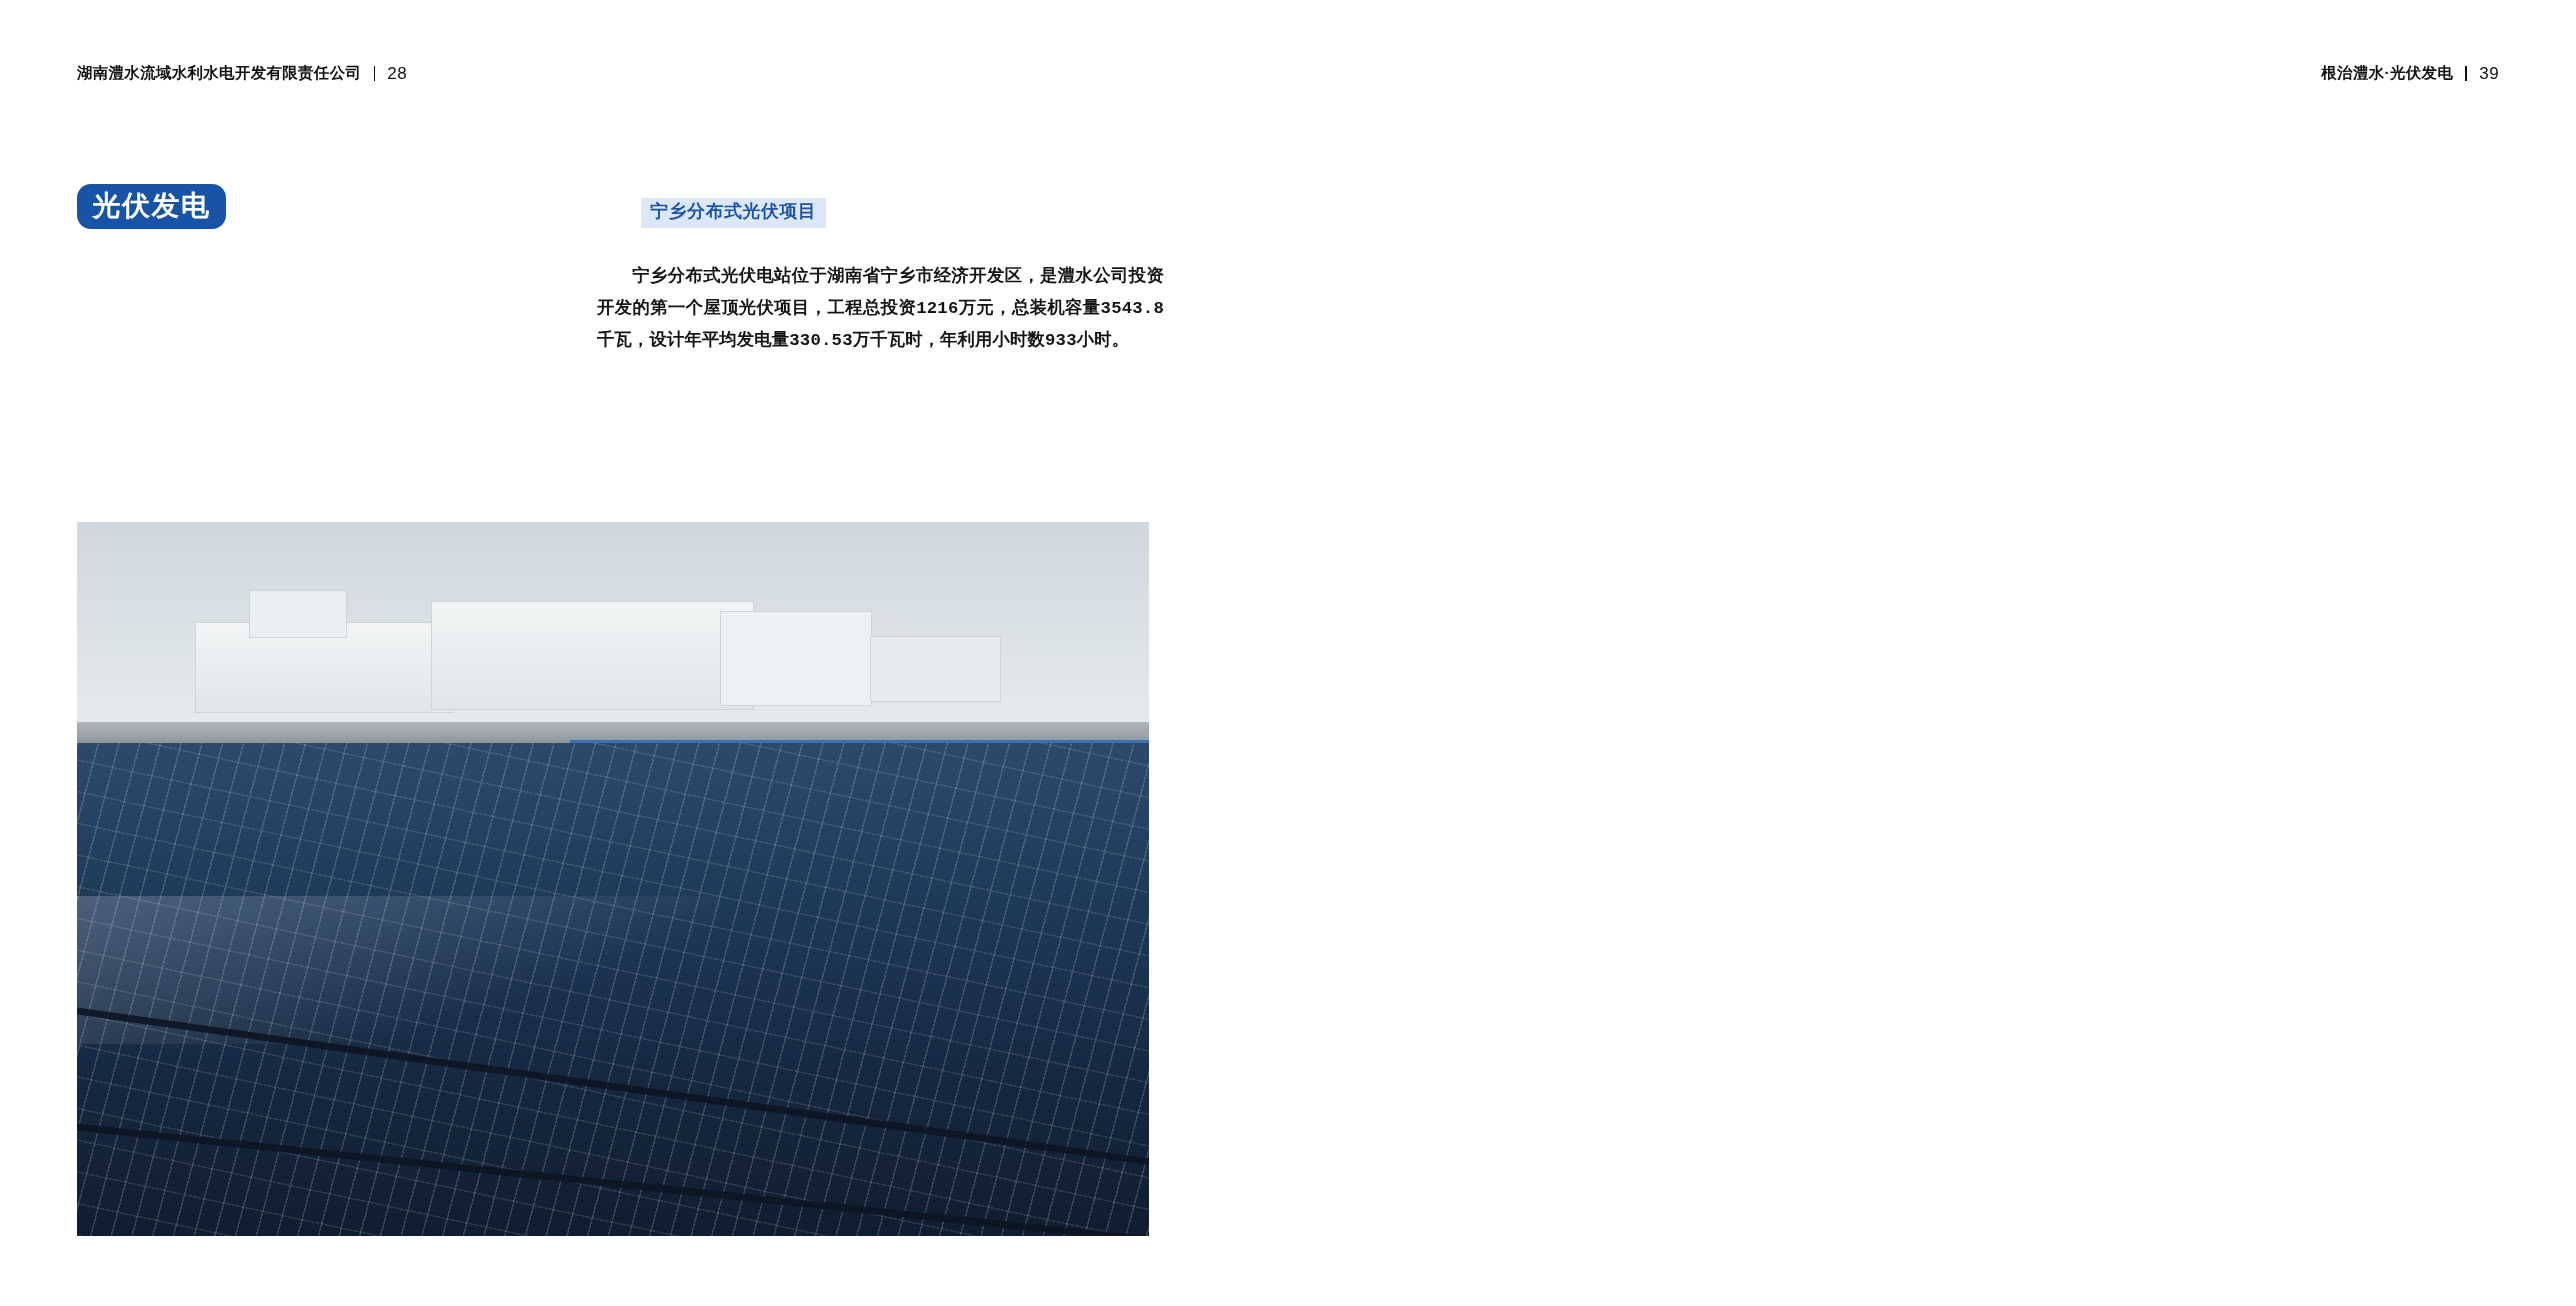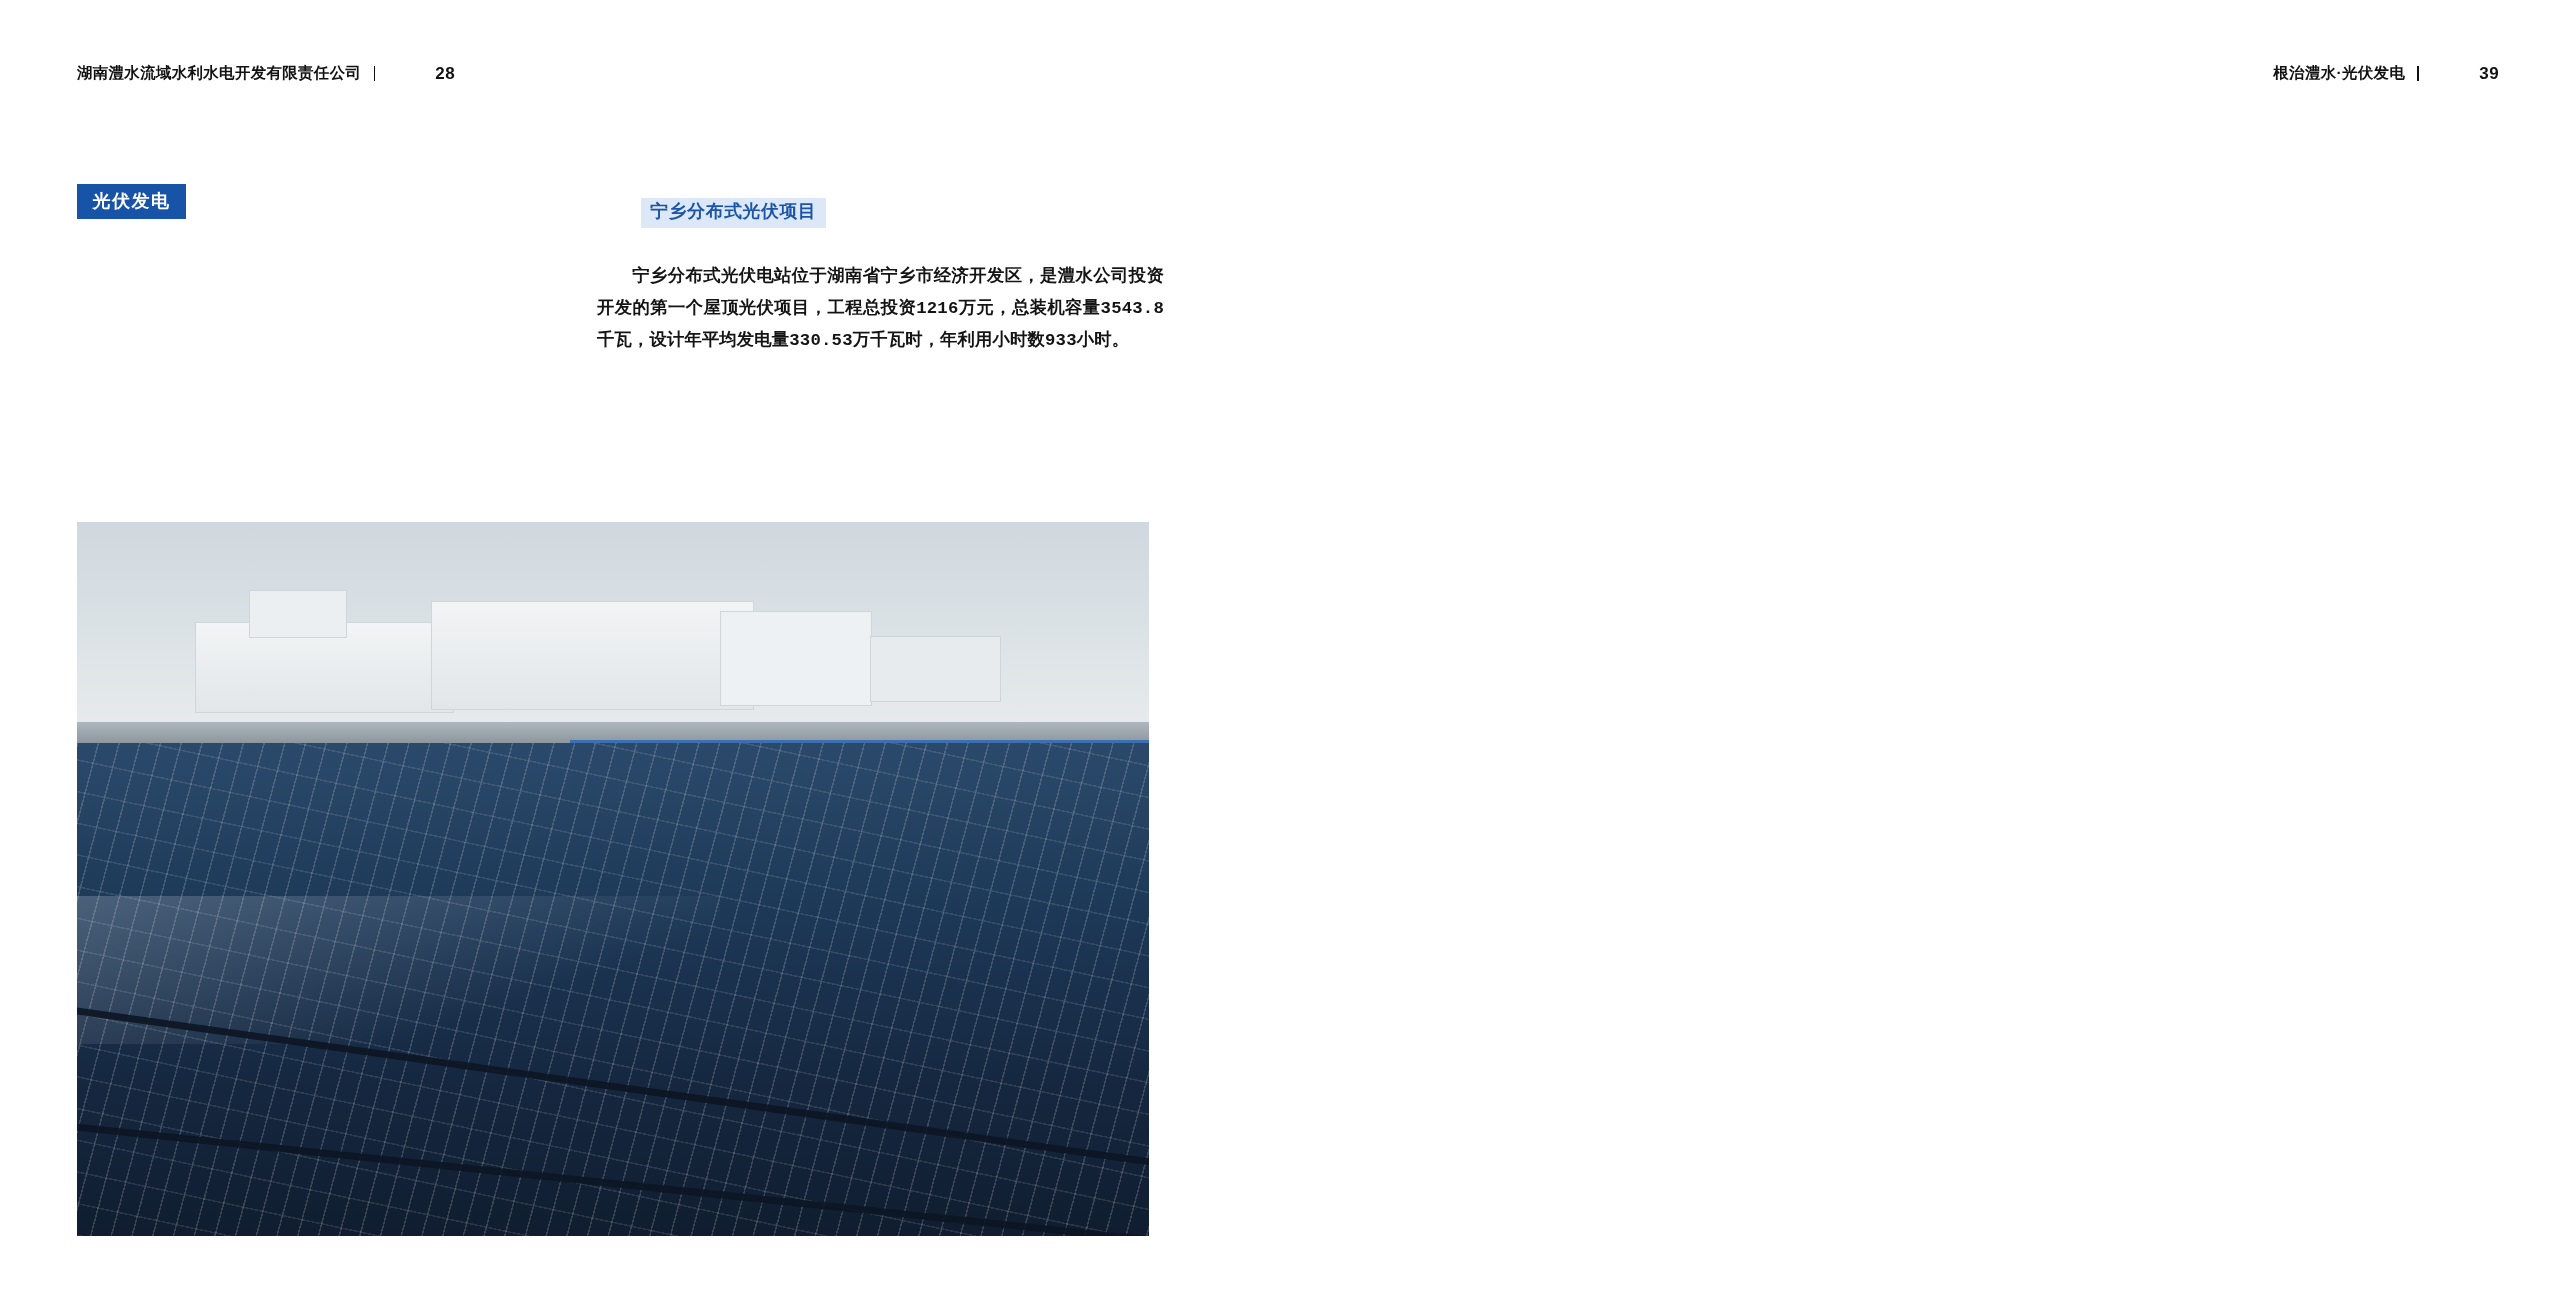--- a/index.html
+++ b/index.html
@@ -44,36 +44,36 @@
   .runhead.right { right: 77px; }
   .runhead .sep {
     display: inline-block;
     width: 1.5px;
     height: 15.4px;
     background: #111;
     margin: 0 12.3px;
   }
   .runhead .pageno {
     font-size: 17px;
-    font-weight: bold;
-    margin-left: 48px;
+    font-weight: normal;
   }
 
   
   .chip {
     position: absolute;
     background: #1753a7;
     color: #ffffff;
-    font-size: 18px;
+    font-size: 28px;
     font-weight: bold;
     letter-spacing: 1.5px;
     padding: 7.7px 15.4px 9.2px 15.4px;
     line-height: 1;
     box-sizing: border-box;
     white-space: nowrap;
+    border-radius: 14px;
   }
   .chip.pv   { left: 77px; top: 184px; }
 
   .subchip {
     position: absolute;
     left: 597px;
     top: 198px;
     background: #dce8f7;
     color: #1c55a8;
     font-size: 17.7px;

